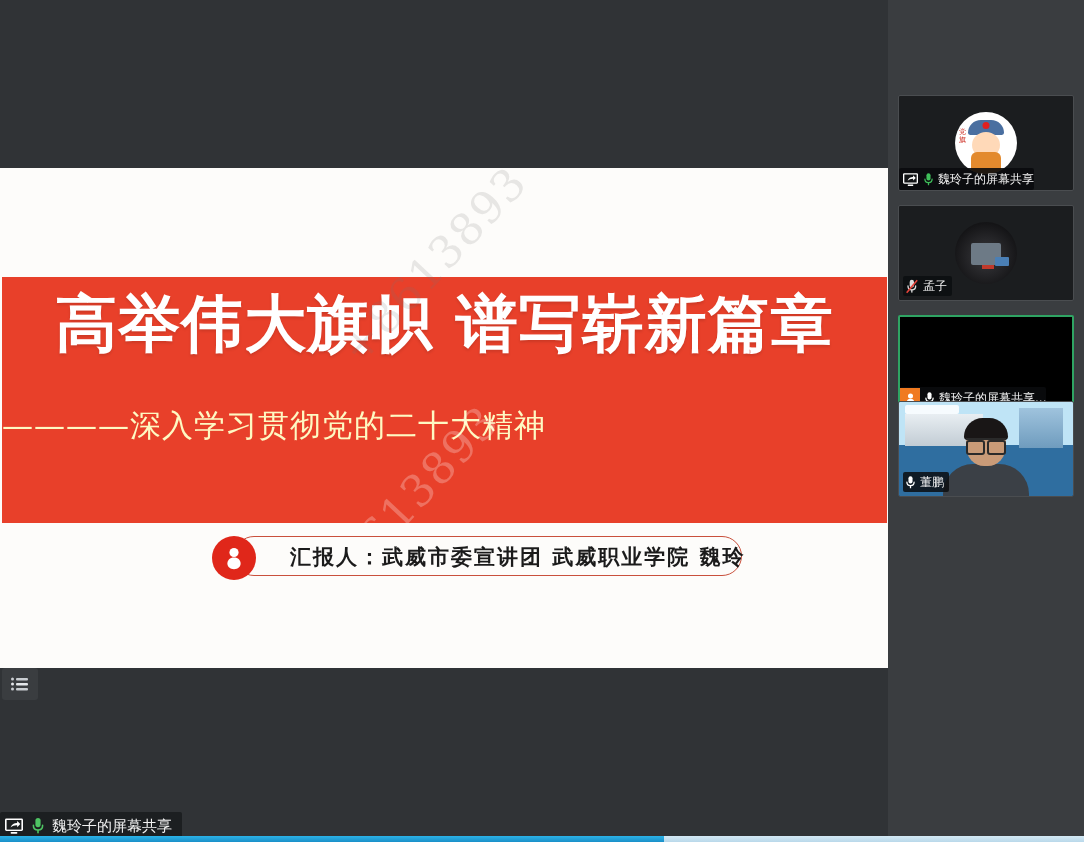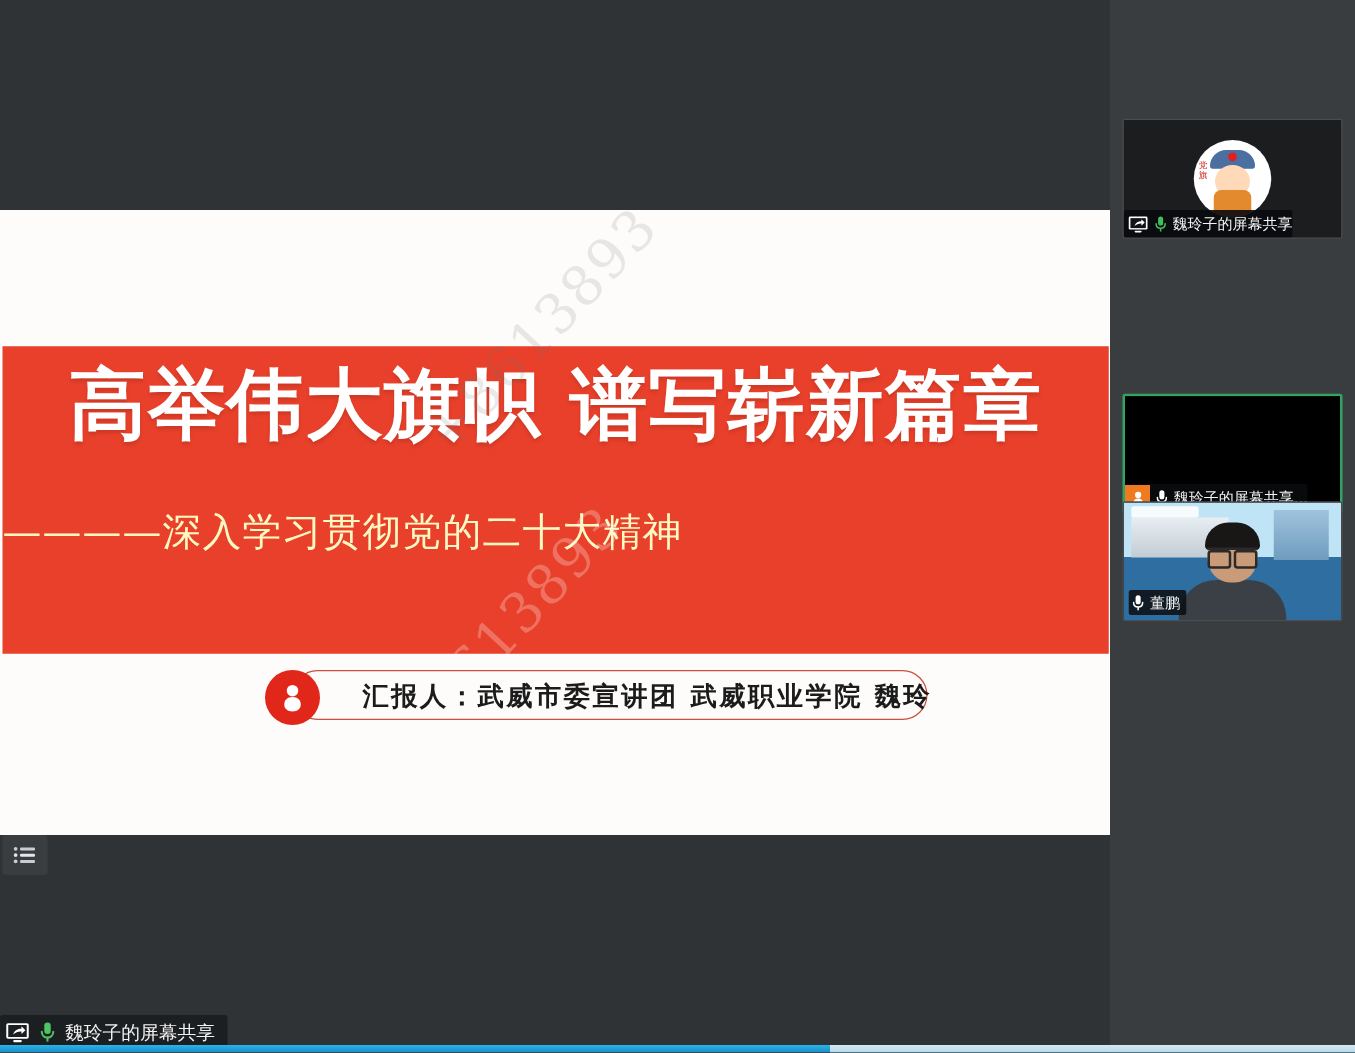--- a/index.html
+++ b/index.html
@@ -457,20 +457,40 @@
             <svg width="11" height="15" viewBox="0 0 14 18" aria-hidden="true">
               <rect x="4.4" y="1" width="5.2" height="9.2" rx="2.6" fill="#3fbf5a"></rect>
               <path d="M2.4 8.4c0 2.8 2 4.6 4.6 4.6s4.6-1.8 4.6-4.6" fill="none" stroke="#3fbf5a" stroke-width="1.6" stroke-linecap="round"></path>
               <rect x="6.2" y="12.9" width="1.6" height="3.4" fill="#3fbf5a"></rect>
             </svg>
           </span>
           <span class="name">魏玲子的屏幕共享</span>
         </div>
       </div>
 
+      <div class="tile" style="top:205px;">
+        <div class="tile-media">
+          <div class="tile-avatar av-night">
+            <div class="night-blob"></div>
+            <div class="night-blob2"></div>
+            <div class="night-red"></div>
+          </div>
+        </div>
+        <div class="tile-label">
+          <span class="icon-slot">
+            <svg width="14" height="15" viewBox="0 0 16 18" aria-hidden="true">
+              <rect x="5.2" y="1" width="5.2" height="9.2" rx="2.6" fill="#dcdcdc"></rect>
+              <path d="M3.2 8.4c0 2.8 2 4.6 4.6 4.6s4.6-1.8 4.6-4.6" fill="none" stroke="#dcdcdc" stroke-width="1.6" stroke-linecap="round"></path>
+              <rect x="7" y="12.9" width="1.6" height="3.4" fill="#dcdcdc"></rect>
+              <line x1="1.6" y1="16.4" x2="14.2" y2="1.6" stroke="#e4433a" stroke-width="2"></line>
+            </svg>
+          </span>
+          <span class="name">孟子</span>
+        </div>
+      </div>
 
       <div class="tile speaking" style="top:315px; background:#000;">
         <div class="tile-media" style="background:#000;"></div>
         <div class="tile-label wide">
           <span class="orange-chip">
             <svg width="13" height="13" viewBox="0 0 14 14" aria-hidden="true">
               <circle cx="7" cy="4.2" r="2.7" fill="#ffffff"></circle>
               <path d="M7 7.4c-2.6 0-4.2 1.7-4.2 3.9V13h8.4v-1.7c0-2.2-1.6-3.9-4.2-3.9z" fill="#ffffff"></path>
             </svg>
           </span>

